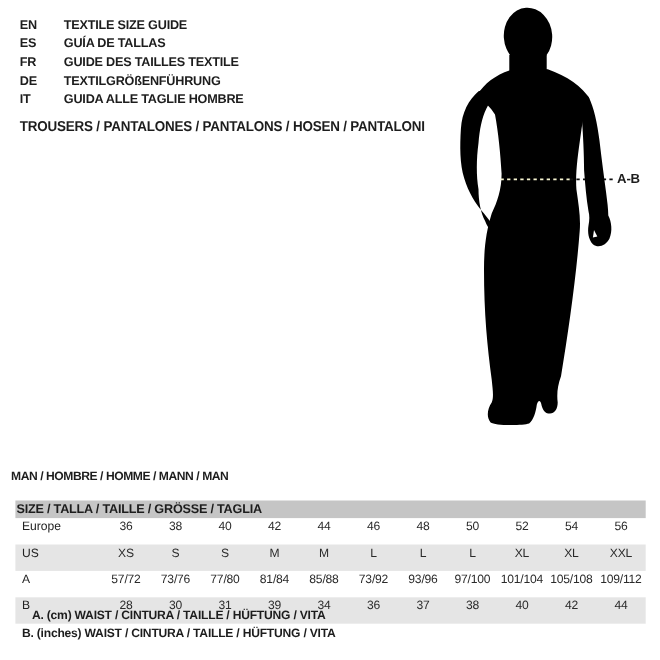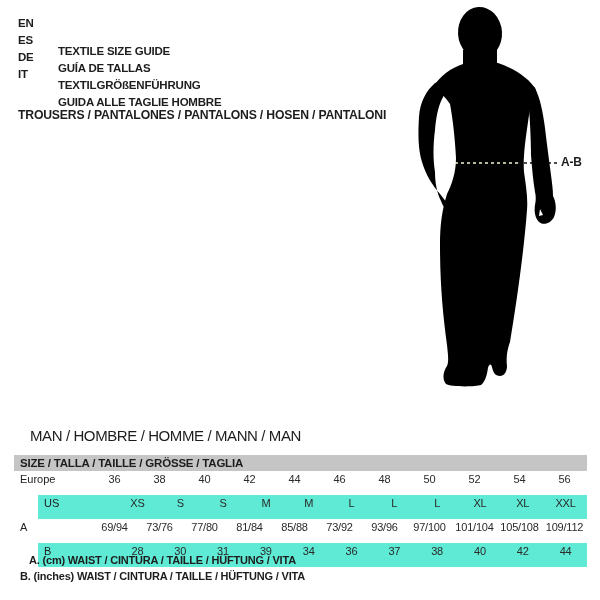--- a/index.html
+++ b/index.html
@@ -10,56 +10,56 @@
     overflow:hidden;
   }
 
   
   .lang-block { position:absolute; left:18px; top:15px; }
   .lang-row { display:flex; height:17px; line-height:17px; }
   .lang-code {
     width:40px; font-weight:bold; font-size:11.5px; letter-spacing:-0.2px;
   }
   .lang-label {
-    font-weight:bold; font-size:11.5px; letter-spacing:-0.2px; white-space:nowrap;margin-top:28px;
+    font-weight:bold; font-size:11.5px; letter-spacing:-0.2px; white-space:nowrap;
   }
 
   
   .garment-title {
     position:absolute; left:18px; top:107px; font-size:13px; font-weight:bold;
     letter-spacing:-0.2px; white-space:nowrap;
     transform:scaleX(0.94); transform-origin:left center;
   }
 
   
   .figure-wrap { position:absolute; left:390px; top:0; width:210px; height:430px; }
   .ab-label {
     position:absolute; left:561px; top:155px; font-size:12px; font-weight:bold;
     letter-spacing:-0.2px;
   }
 
   
   .man-title {
-    position:absolute; left:30px; top:427px; font-size:15px; font-weight:normal;
+    position:absolute; left:10px; top:427px; font-size:11px; font-weight:bold;
     letter-spacing:-0.4px; white-space:nowrap;
   }
 
   
   .size-table {
     position:absolute; left:14px; top:455px; width:573px; font-size:11px;
   }
   .size-table-header {
     height:16px; line-height:16px; background:#c5c5c5; font-weight:bold;
-    padding-left:6px; letter-spacing:-0.2px; font-size:11.5px;
+    padding-left:1px; letter-spacing:-0.2px; font-size:11.5px;
   }
   .size-row {
     display:grid; grid-template-columns:78px repeat(11, 1fr);
     height:24px; line-height:16px;
   }
-  .size-row.alt { background:#5eead4;margin-left:24px; }
+  .size-row.alt { background:#e5e5e5; }
   .size-row .row-label { text-align:left; padding-left:6px; color:#222; }
   .size-row .cell { text-align:center; color:#2a2a2a; letter-spacing:-0.2px; }
 
   
   .notes { position:absolute; left:20px; top:553px; }
   .note-line {
     height:15.5px; line-height:15.5px; font-size:11px; font-weight:bold;
     letter-spacing:-0.2px; white-space:nowrap;text-align:center;
   }
 </style>
@@ -69,20 +69,24 @@
 <div class="page">
 
   <div class="lang-block">
     <div class="lang-row">
       <span class="lang-code">EN</span>
       <span class="lang-label">TEXTILE SIZE GUIDE</span>
     </div>
     <div class="lang-row">
       <span class="lang-code">ES</span>
       <span class="lang-label">GUÍA DE TALLAS</span>
+    </div>
+    <div class="lang-row">
+      <span class="lang-code">FR</span>
+      <span class="lang-label">GUIDE DES TAILLES TEXTILE</span>
     </div>
     <div class="lang-row">
       <span class="lang-code">DE</span>
       <span class="lang-label">TEXTILGRÖßENFÜHRUNG</span>
     </div>
     <div class="lang-row">
       <span class="lang-code">IT</span>
       <span class="lang-label">GUIDA ALLE TAGLIE HOMBRE</span>
     </div>
   </div>
@@ -186,21 +190,21 @@
       <span class="cell">L</span>
       <span class="cell">L</span>
       <span class="cell">L</span>
       <span class="cell">XL</span>
       <span class="cell">XL</span>
       <span class="cell">XXL</span>
     </div>
 
     <div class="size-row">
       <span class="row-label">A</span>
-      <span class="cell">69/94</span>
+      <span class="cell">57/72</span>
       <span class="cell">73/76</span>
       <span class="cell">77/80</span>
       <span class="cell">81/84</span>
       <span class="cell">85/88</span>
       <span class="cell">73/92</span>
       <span class="cell">93/96</span>
       <span class="cell">97/100</span>
       <span class="cell">101/104</span>
       <span class="cell">105/108</span>
       <span class="cell">109/112</span>

